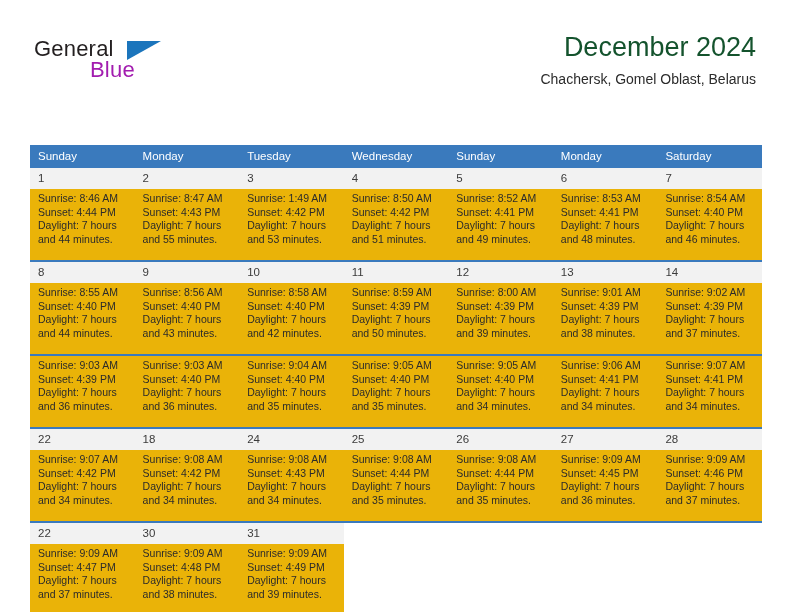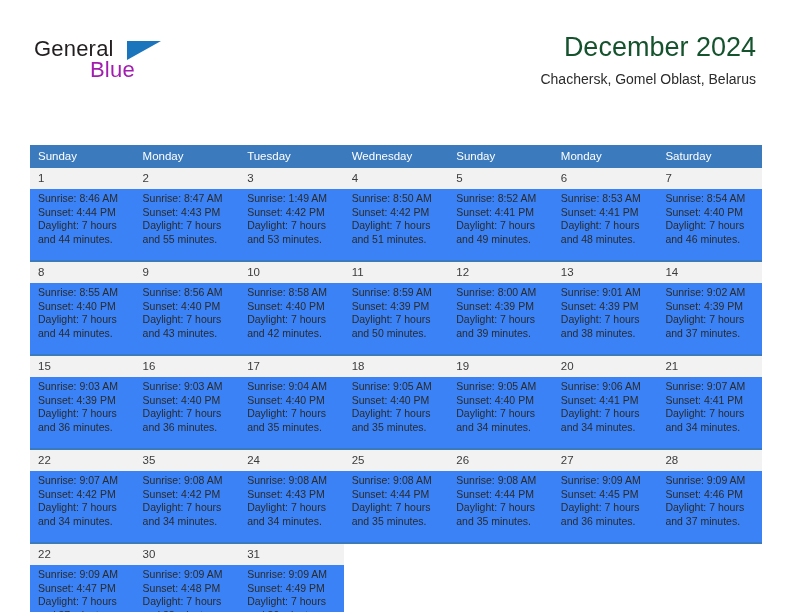--- a/index.html
+++ b/index.html
@@ -122,21 +122,21 @@
     color: #3b3b3b;
     padding: 4px 0 4px 8px;
     height: 13px;
     vertical-align: top;
     border: none;
   }
   .daynum-row td.empty {
     background: #ffffff;
   }
   .info-row td {
-    background: #3b82f6;
+    background: #eab308;
     font-size: 10.5px;
     color: #2b2b2b;
     padding: 3px 0 10px 8px;
     vertical-align: top;
     line-height: 13.6px;
     height: 58px;
     border: none;
   }
   .info-row td.empty {
     background: #ffffff;
@@ -285,29 +285,20 @@
             <td>
               <span class="info-line">Sunrise: 9:02 AM</span>
               <span class="info-line">Sunset: 4:39 PM</span>
               <span class="info-line">Daylight: 7 hours</span>
               <span class="info-line">and 37 minutes.</span>
             </td>
           </tr>
           <tr class="week-sep">
             <td colspan="7"></td>
           </tr>
-          <tr class="daynum-row">
-            <td>15</td>
-            <td>16</td>
-            <td>17</td>
-            <td>18</td>
-            <td>19</td>
-            <td>20</td>
-            <td>21</td>
-          </tr>
           <tr class="info-row">
             <td>
               <span class="info-line">Sunrise: 9:03 AM</span>
               <span class="info-line">Sunset: 4:39 PM</span>
               <span class="info-line">Daylight: 7 hours</span>
               <span class="info-line">and 36 minutes.</span>
             </td>
             <td>
               <span class="info-line">Sunrise: 9:03 AM</span>
               <span class="info-line">Sunset: 4:40 PM</span>
@@ -343,21 +334,21 @@
               <span class="info-line">Sunset: 4:41 PM</span>
               <span class="info-line">Daylight: 7 hours</span>
               <span class="info-line">and 34 minutes.</span>
             </td>
           </tr>
           <tr class="week-sep">
             <td colspan="7"></td>
           </tr>
           <tr class="daynum-row">
             <td>22</td>
-            <td>35</td>
+            <td>18</td>
             <td>24</td>
             <td>25</td>
             <td>26</td>
             <td>27</td>
             <td>28</td>
           </tr>
           <tr class="info-row">
             <td>
               <span class="info-line">Sunrise: 9:07 AM</span>
               <span class="info-line">Sunset: 4:42 PM</span>

